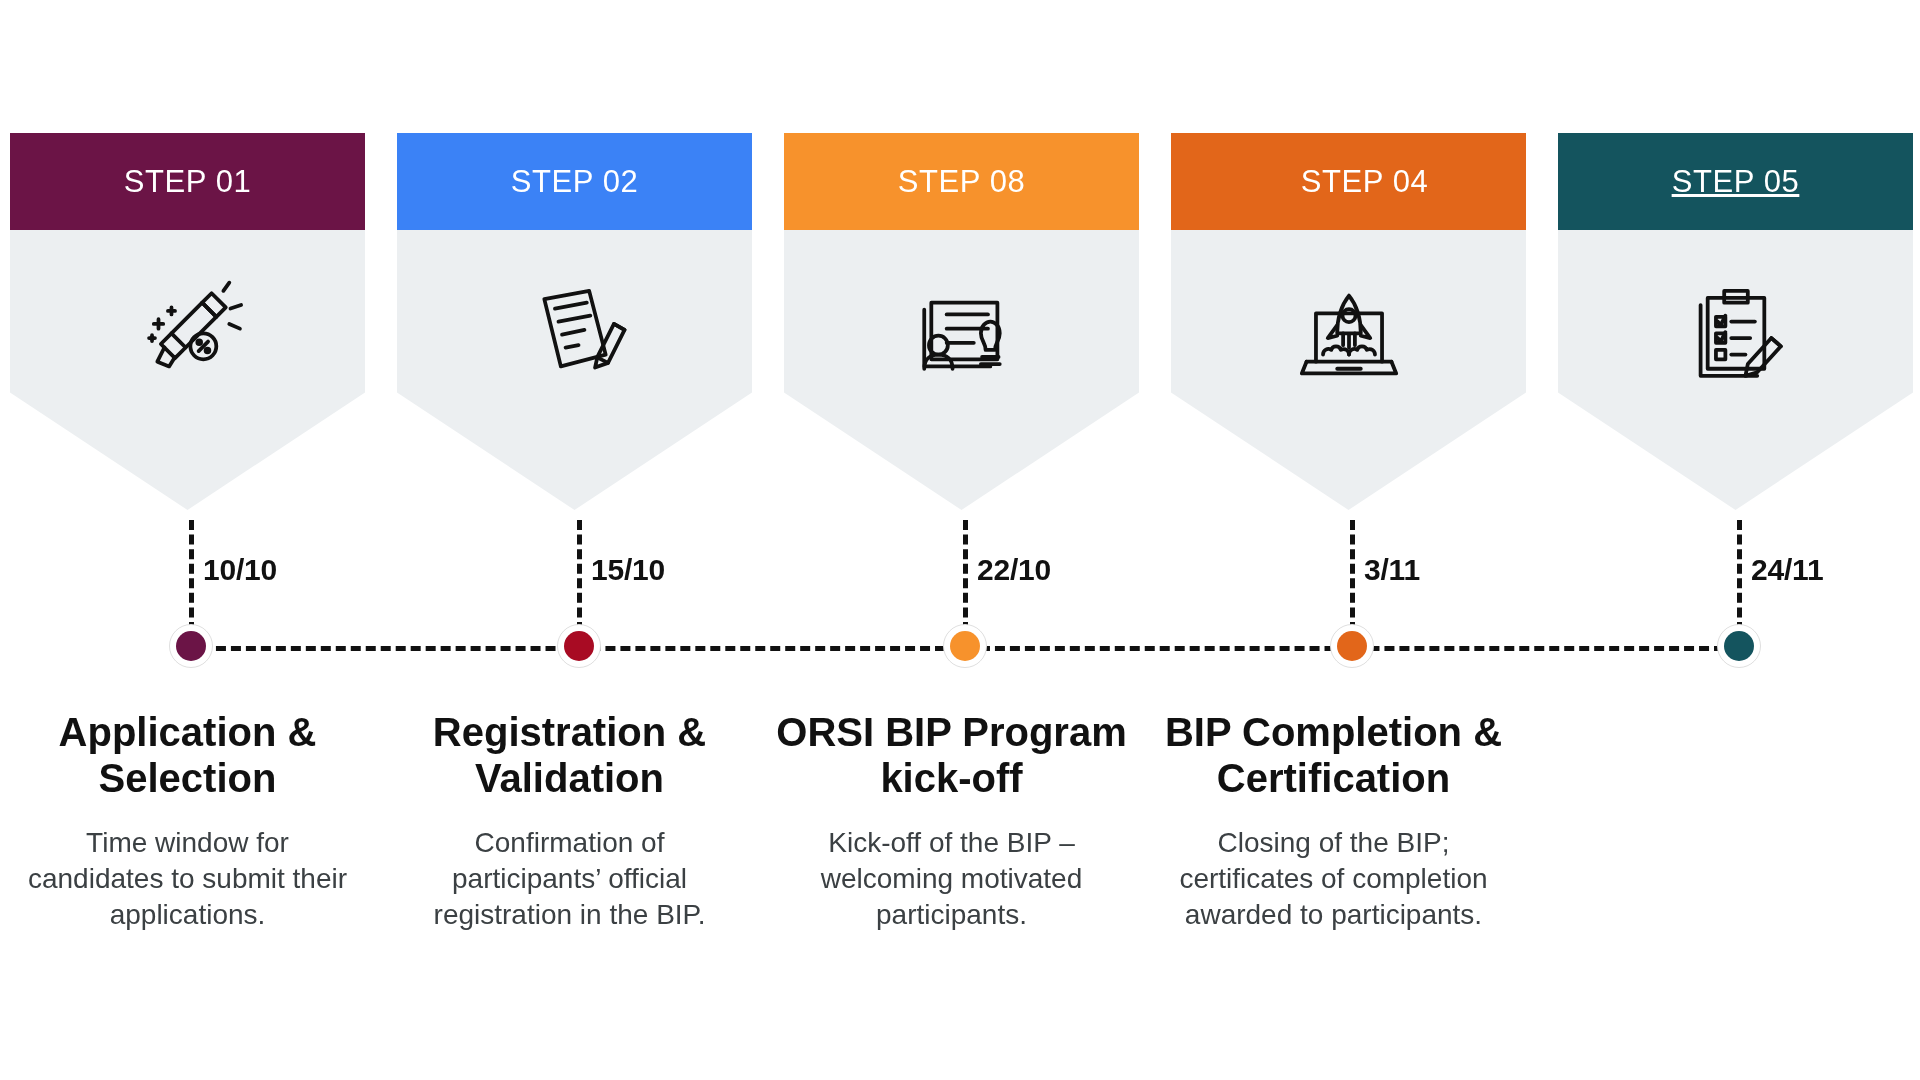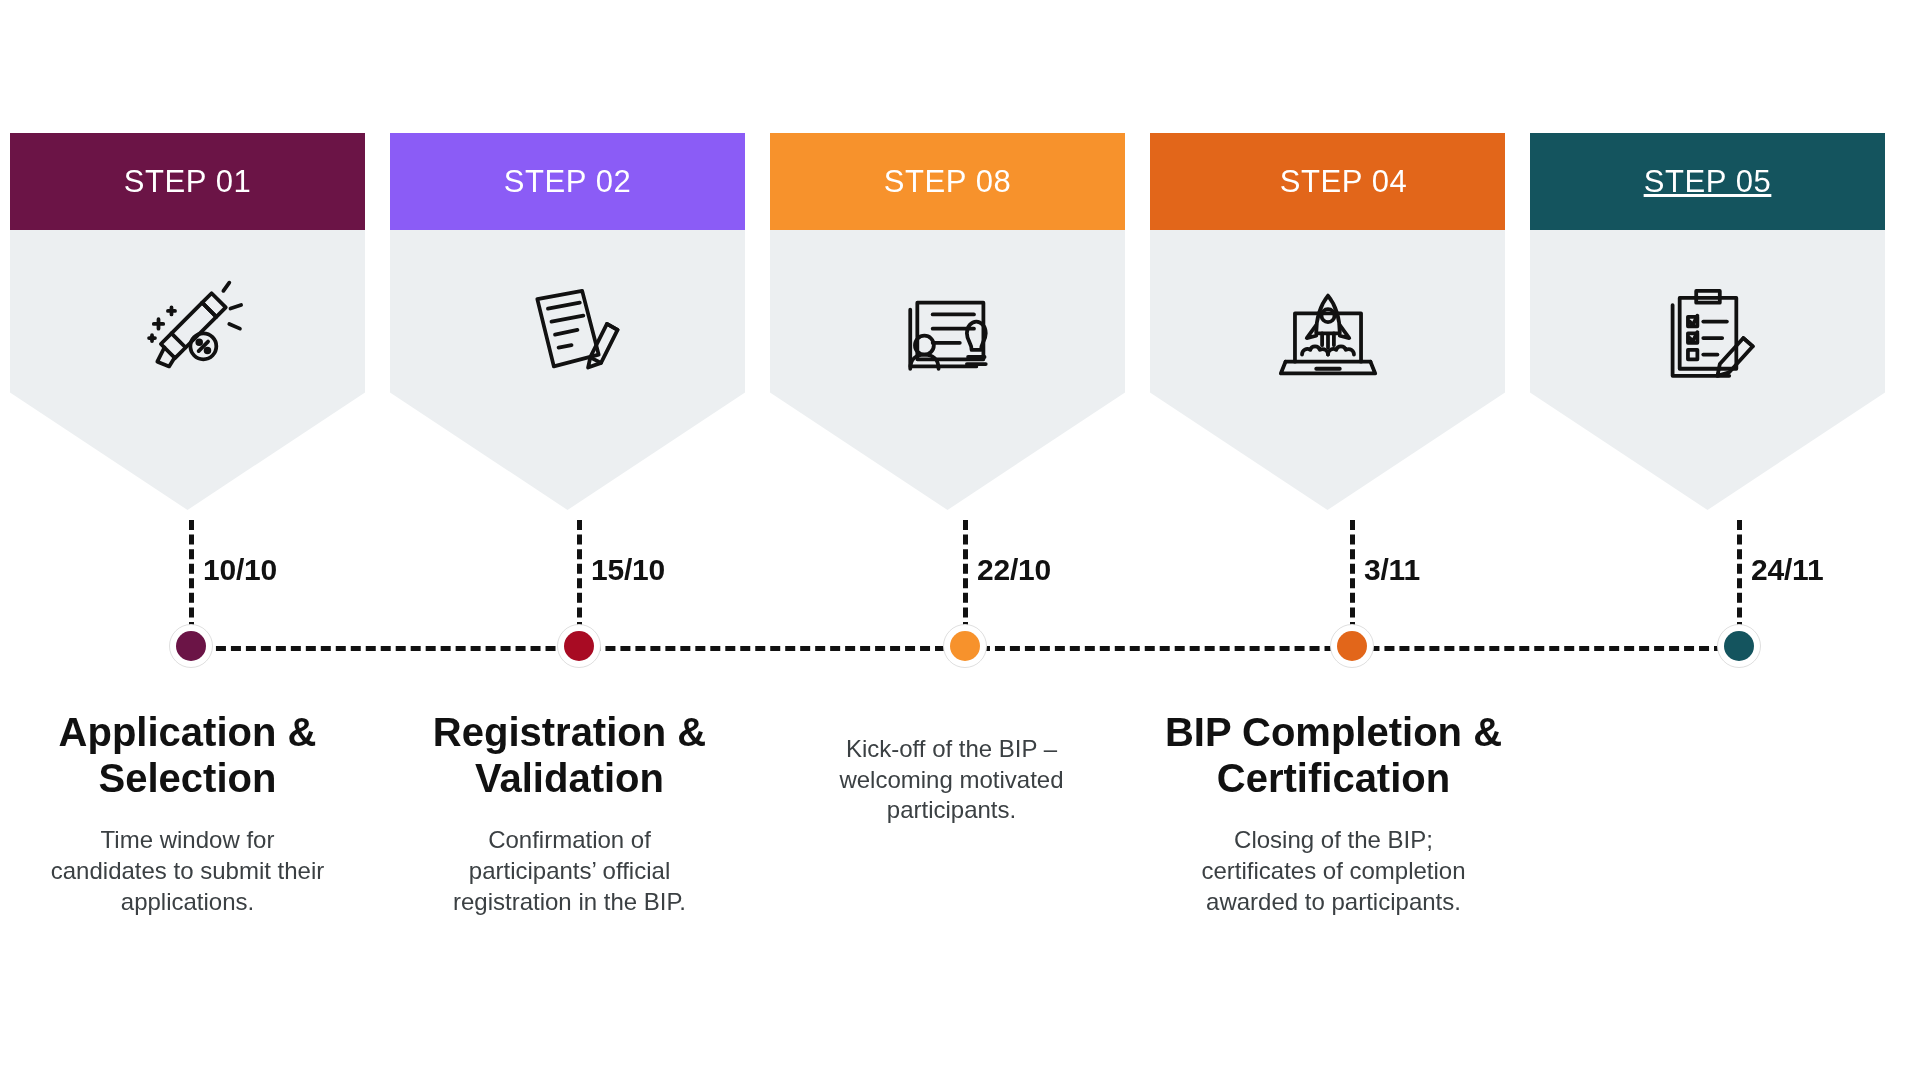--- a/index.html
+++ b/index.html
@@ -19,21 +19,21 @@
     background: #ffffff;
   }
 
   
   .cards-row {
     position: absolute;
     left: 10px;
     top: 133px;
     width: 1900px;
     display: flex;
-    gap: 25px;
+    gap: 32px;
   }
 
   .card {
     position: relative;
     width: 355px;
     flex: 0 0 355px;
   }
 
   .card-header {
     height: 97px;
@@ -151,21 +151,21 @@
   .caption-title {
     font-size: 40px;
     font-weight: bold;
     color: #111111;
     line-height: 1.14;
     white-space: pre-line;
   }
 
   .caption-desc {
     margin-top: 24px;
-    font-size: 24px;
+    font-size: 28px;
     color: #3b4043;
     line-height: 1.28;
     white-space: pre-line;
   }
 </style>
 </head>
 <body>
 
 <div id="stage">
 
@@ -191,21 +191,21 @@
             <path d="M85 44 L94 48"></path>
             <path d="M21 44 L29 44 M25 40 L25 48"></path>
             <path d="M33 33 L39 33 M36 30 L36 36"></path>
             <path d="M17 56 L22 56 M19.5 53.5 L19.5 58.5"></path>
           </svg>
         </span>
       </div>
     </div>
 
     <div class="card">
-      <div class="card-header" style="background: #8b5cf6;">
+      <div class="card-header" style="background: #3b82f6;">
         <span>STEP 02</span>
       </div>
       <div class="card-body">
         <span class="card-icon">
           <svg viewBox="0 0 100 100" fill="none" stroke="#111" stroke-width="3.2" stroke-linecap="round" stroke-linejoin="round">
             <path d="M24 23 L62 16 L76 70 L38 80 Z"></path>
             <path d="M33 31 L60 26"></path>
             <path d="M36 42 L63 37"></path>
             <path d="M39 53 L58 49"></path>
             <path d="M42 64 L53 62"></path>
@@ -342,20 +342,22 @@
 applications.</div>
     </div>
     <div class="caption">
       <div class="caption-title">Registration &amp;
 Validation</div>
       <div class="caption-desc">Confirmation of
 participants’ official
 registration in the BIP.</div>
     </div>
     <div class="caption">
+      <div class="caption-title">ORSI BIP Program
+kick-off</div>
       <div class="caption-desc">Kick-off of the BIP –
 welcoming motivated
 participants.</div>
     </div>
     <div class="caption">
       <div class="caption-title">BIP Completion &amp;
 Certification</div>
       <div class="caption-desc">Closing of the BIP;
 certificates of completion
 awarded to participants.</div>

